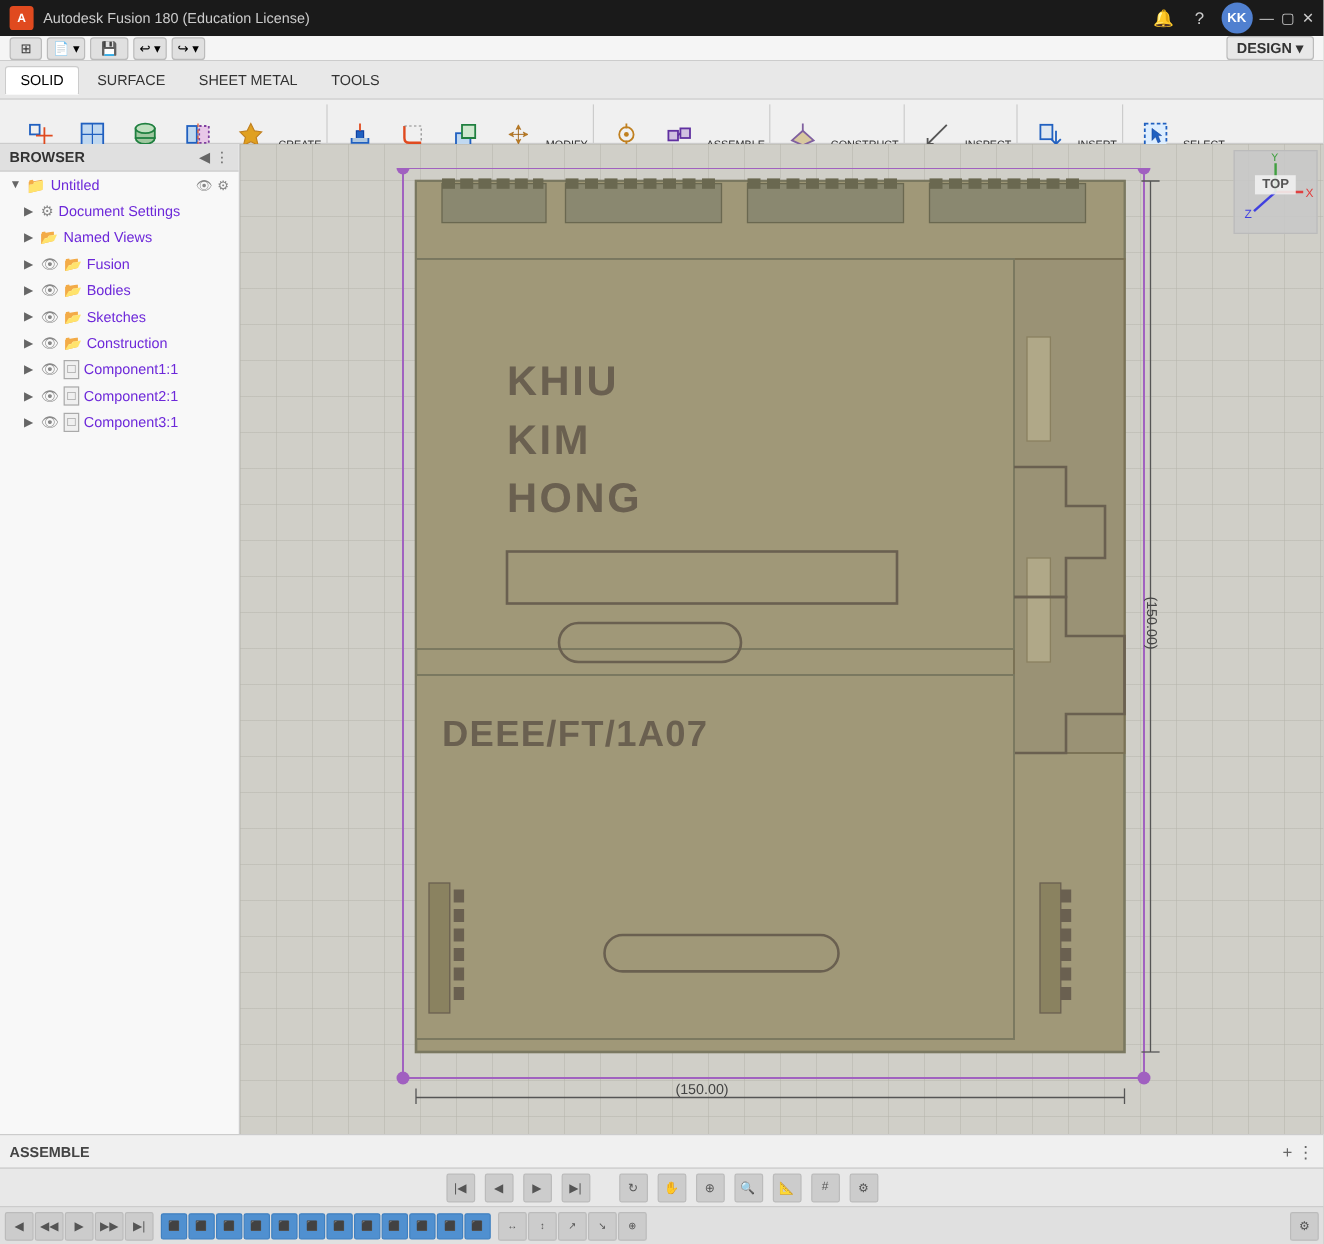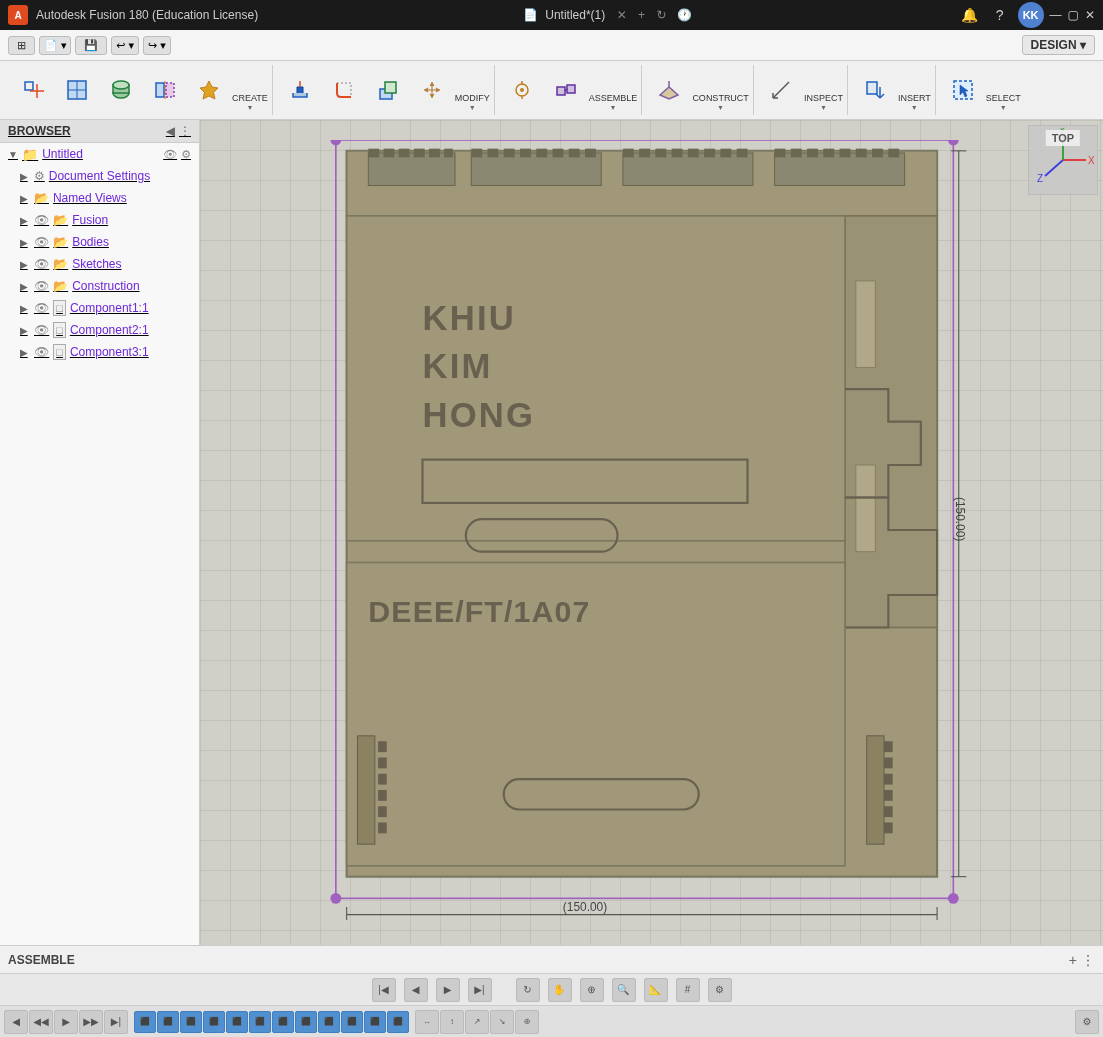--- a/index.html
+++ b/index.html
@@ -26,21 +26,21 @@
     .toolbar-btn { display: flex; flex-direction: column; align-items: center; justify-content: center; width: 42px; height: 48px; background: transparent; border: none; cursor: pointer; border-radius: 3px; font-size: 9px; color: #333; gap: 2px; }
     .toolbar-btn .icon-box { width: 24px; height: 24px; display: flex; align-items: center; justify-content: center; }
 
     
     #util-bar { width: 100%; height: 32px; background: #f5f5f5; border-bottom: 1px solid #ccc; display: flex; align-items: center; padding: 0 8px; gap: 4px; }
     .util-btn { padding: 2px 8px; background: #e0e0e0; border: 1px solid #bbb; border-radius: 3px; cursor: pointer; font-size: 11px; color: #333; }
     .util-dropdown { padding: 2px 4px; background: #e0e0e0; border: 1px solid #bbb; border-radius: 3px; cursor: pointer; font-size: 11px; display: flex; align-items: center; gap: 3px; }
     .design-label { font-weight: bold; font-size: 12px; color: #333; padding: 2px 8px; border: 1px solid #bbb; border-radius: 3px; background: #e8e8e8; cursor: pointer; text-align: right; }
 
     
-    #main { display: flex; width: 100%; height: calc(1037px - 30px - 90px - 32px - 32px - 30px); text-decoration: underline; }
+    #main { display: flex; width: 100%; height: calc(1037px - 30px - 90px - 32px - 32px - 30px); }
 
     
     #sidebar { width: 200px; background: #f8f8f8; border-right: 1px solid #ccc; display: flex; flex-direction: column; overflow-y: auto; }
     #sidebar-header { padding: 4px 8px; background: #e0e0e0; border-bottom: 1px solid #ccc; display: flex; align-items: center; justify-content: space-between; }
     #sidebar-header .browser-title { font-weight: bold; font-size: 12px; color: #333; }
     .sidebar-item { display: flex; align-items: center; padding: 3px 8px; cursor: pointer; gap: 4px; min-height: 22px; }
     .sidebar-item .expand-arrow { font-size: 10px; color: #666; width: 10px; }
     .sidebar-item .item-label { font-size: 12px; color: #6d28d9; flex: 1; }
     .eye-icon { font-size: 11px; color: #888; }
     .gear-icon { font-size: 11px; color: #888; }
@@ -84,28 +84,20 @@
     .nav-cube { position: absolute; top: 5px; right: 5px; }
   </style>
 </head>
 <body>
 
 <div id="title-bar">
   <div class="left-group">
     <div class="app-icon">A</div>
     <span class="title-text">Autodesk Fusion 180 (Education License)</span>
   </div>
-  <div style="flex:1; text-align:center; font-size:12px; color:#ccc;">
-    <span style="color:#888; margin-right:4px;">📄</span>
-    <span>Untitled*(1)</span>
-    <span style="color:#888; margin-left:8px; cursor:pointer;">✕</span>
-    <span style="color:#888; margin-left:8px; cursor:pointer;">+</span>
-    <span style="color:#888; margin-left:8px; cursor:pointer;">↻</span>
-    <span style="color:#888; margin-left:8px; cursor:pointer;">🕐</span>
-  </div>
   <div style="display:flex; align-items:center; gap:6px;">
     <span class="notif-icon">🔔</span>
     <span class="notif-icon">?</span>
     <div style="width:26px; height:26px; background:#5080d0; border-radius:50%; display:flex; align-items:center; justify-content:center; color:white; font-weight:bold; cursor:pointer; font-size:11px;">KK</div>
     <span style="color:#ccc; cursor:pointer;">—</span>
     <span style="color:#ccc; cursor:pointer;">▢</span>
     <span style="color:#ccc; cursor:pointer;">✕</span>
   </div>
 </div>
 
@@ -119,20 +111,26 @@
       <div class="util-dropdown">↩ <span>▾</span></div>
       <div class="util-dropdown">↪ <span>▾</span></div>
     </div>
     <div style="flex:1;"></div>
     <div class="design-label">
       <span>DESIGN</span> <span>▾</span>
     </div>
   </div>
 
   <div style="display:flex; flex-direction:column; flex:1;">
+    <div id="tab-row">
+      <div class="tab-item active">SOLID</div>
+      <div class="tab-item">SURFACE</div>
+      <div class="tab-item">SHEET METAL</div>
+      <div class="tab-item">TOOLS</div>
+    </div>
     <div id="icon-row">
 
       <div class="toolbar-group">
         <button class="toolbar-btn">
           <div class="icon-box">
             <svg width="22" height="22" viewBox="0 0 22 22">
                 <rect x="3" y="3" width="8" height="8" fill="none" stroke="#2060c0" stroke-width="1.5"></rect>
                 <line x1="15" y1="5" x2="15" y2="19" stroke="#e04a1f" stroke-width="1.5"></line>
                 <line x1="8" y1="12" x2="22" y2="12" stroke="#e04a1f" stroke-width="1.5"></line>
               </svg>
@@ -397,21 +395,21 @@
       <div style="background: rgba(200,200,200,0.85); border: 1px solid #bbb; width: 70px; height: 70px; display: flex; align-items: center; justify-content: center; position: relative;">
         <svg width="65" height="65" viewBox="0 0 65 65">
 
           <line x1="32" y1="32" x2="55" y2="32" stroke="#e04040" stroke-width="2"></line>
           <text x="57" y="36" font-size="10" fill="#e04040">X</text>
           <line x1="32" y1="32" x2="32" y2="8" stroke="#40a040" stroke-width="2"></line>
           <text x="28" y="6" font-size="10" fill="#40a040">Y</text>
           <line x1="32" y1="32" x2="14" y2="48" stroke="#4040e0" stroke-width="2"></line>
           <text x="6" y="54" font-size="10" fill="#4040e0">Z</text>
         </svg>
-        <div style="position:absolute; top:4px; left:50%; transform:translateX(-50%); font-size:11px; font-weight:bold; color:#555; background: rgba(240,240,240,0.9); padding: 2px 6px;">TOP</div>
+        <div style="position:absolute; top:20px; left:50%; transform:translateX(-50%); font-size:11px; font-weight:bold; color:#555; background: rgba(240,240,240,0.9); padding: 2px 6px;">TOP</div>
       </div>
     </div>
 
     <svg id="cad-svg" style="position:absolute; top:20px; left:120px; width:660px; height:780px;" viewBox="0 0 580 720">
 
       <rect class="handle" x="0" y="0" width="570" height="700" rx="0" ry="0" stroke="#a060c0" stroke-width="1" fill="none" stroke-dasharray="none"></rect>
 
       <circle class="handle-dot" cx="0" cy="0" r="5"></circle>
       <circle class="handle-dot" cx="570" cy="0" r="5"></circle>
       <circle class="handle-dot" cx="0" cy="700" r="5"></circle>

